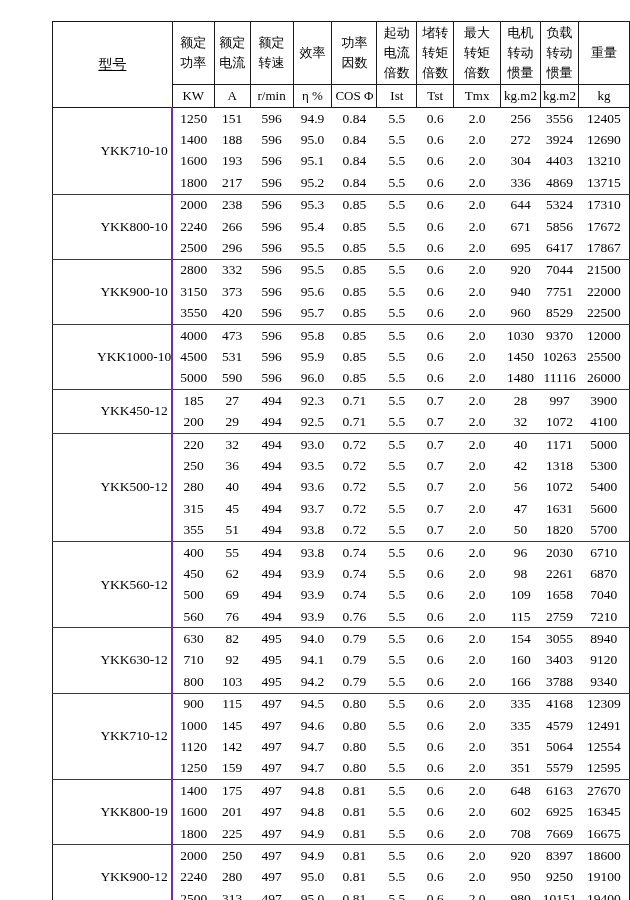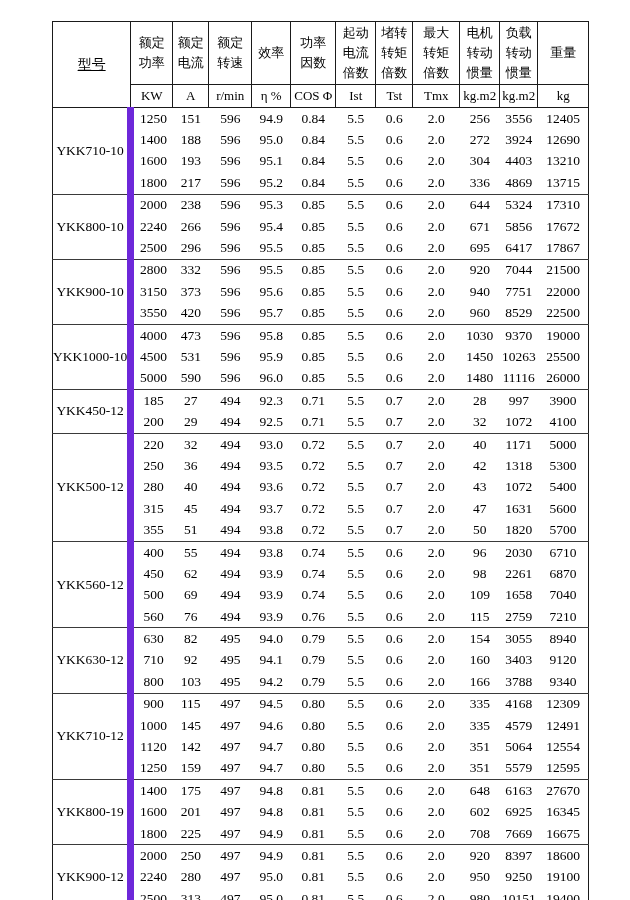--- a/index.html
+++ b/index.html
@@ -48,22 +48,23 @@
     font-size: 13px;
     height: 22px;
   }
   tbody td {
     font-size: 13.5px;
     height: 21.4px;
     border: none;
     white-space: nowrap;
   }
   tbody td.model {
-    border-right: 7px solid #6d28d9;
+    border-right: 2px solid #6d28d9;
     font-size: 13.5px;
+    padding-left: 44px;
   }
   tbody tr.gs td {
     border-top: 1px solid #3a3a3a;
   }
 </style>
 </head>
 <body>
 
 <div class="page">
   <table class="spec">
@@ -263,21 +264,21 @@
           <td>4000</td>
           <td>473</td>
           <td>596</td>
           <td>95.8</td>
           <td>0.85</td>
           <td>5.5</td>
           <td>0.6</td>
           <td>2.0</td>
           <td>1030</td>
           <td>9370</td>
-          <td>19000</td>
+          <td>12000</td>
         </tr>
         <tr class="">
           <td>4500</td>
           <td>531</td>
           <td>596</td>
           <td>95.9</td>
           <td>0.85</td>
           <td>5.5</td>
           <td>0.6</td>
           <td>2.0</td>
@@ -354,21 +355,21 @@
         </tr>
         <tr class="">
           <td>280</td>
           <td>40</td>
           <td>494</td>
           <td>93.6</td>
           <td>0.72</td>
           <td>5.5</td>
           <td>0.7</td>
           <td>2.0</td>
-          <td>43</td>
+          <td>56</td>
           <td>1072</td>
           <td>5400</td>
         </tr>
         <tr class="">
           <td>315</td>
           <td>45</td>
           <td>494</td>
           <td>93.7</td>
           <td>0.72</td>
           <td>5.5</td>

